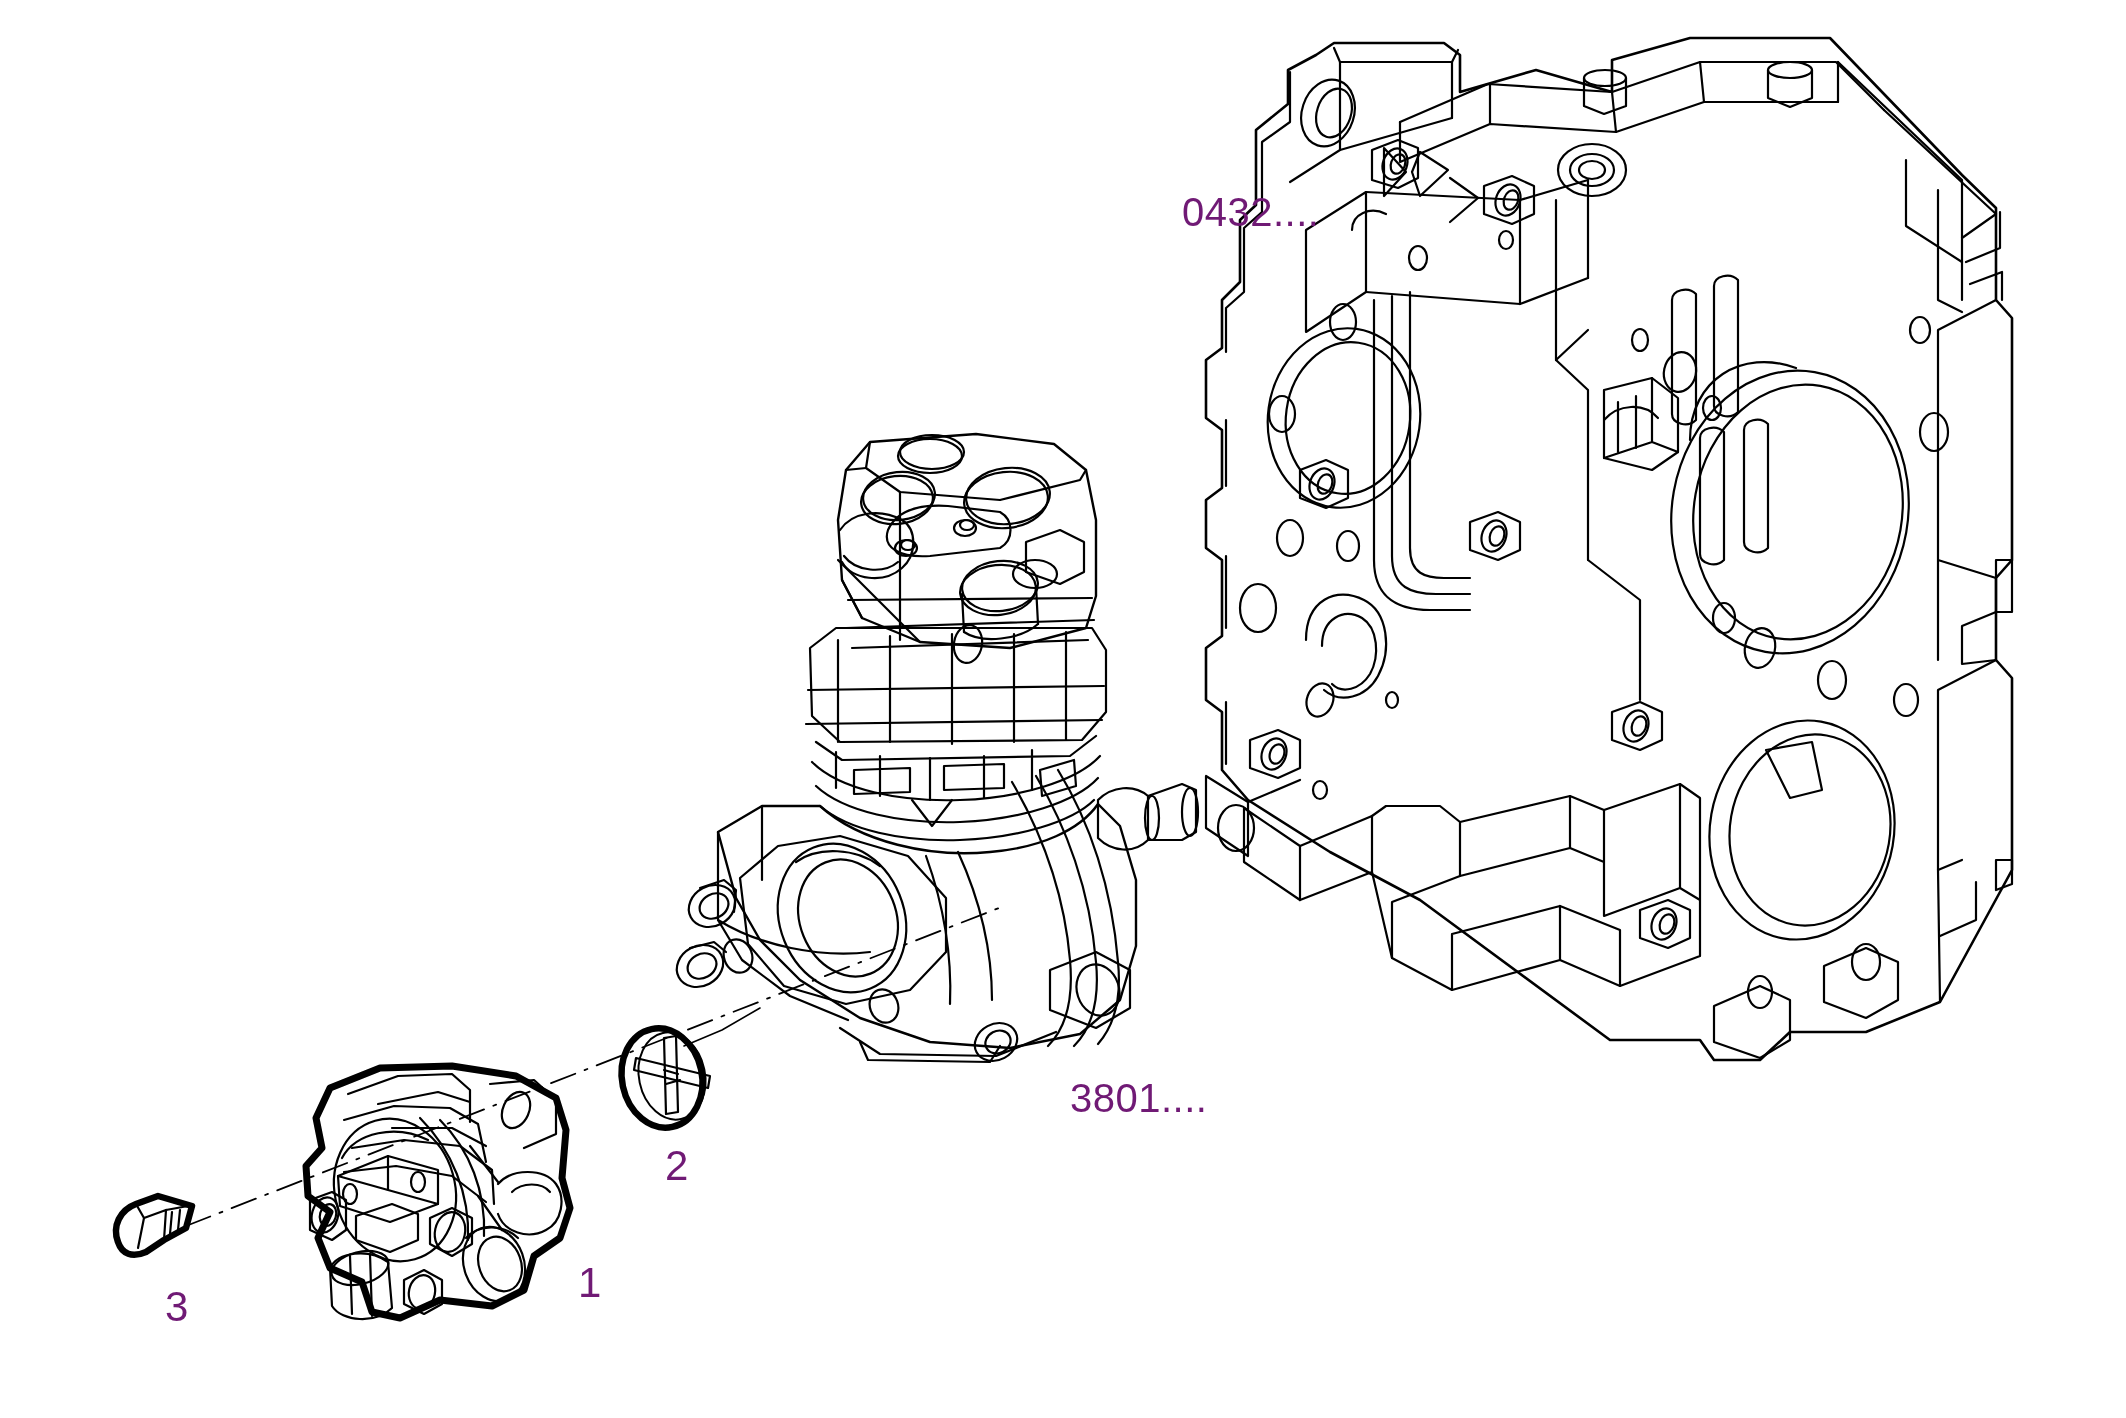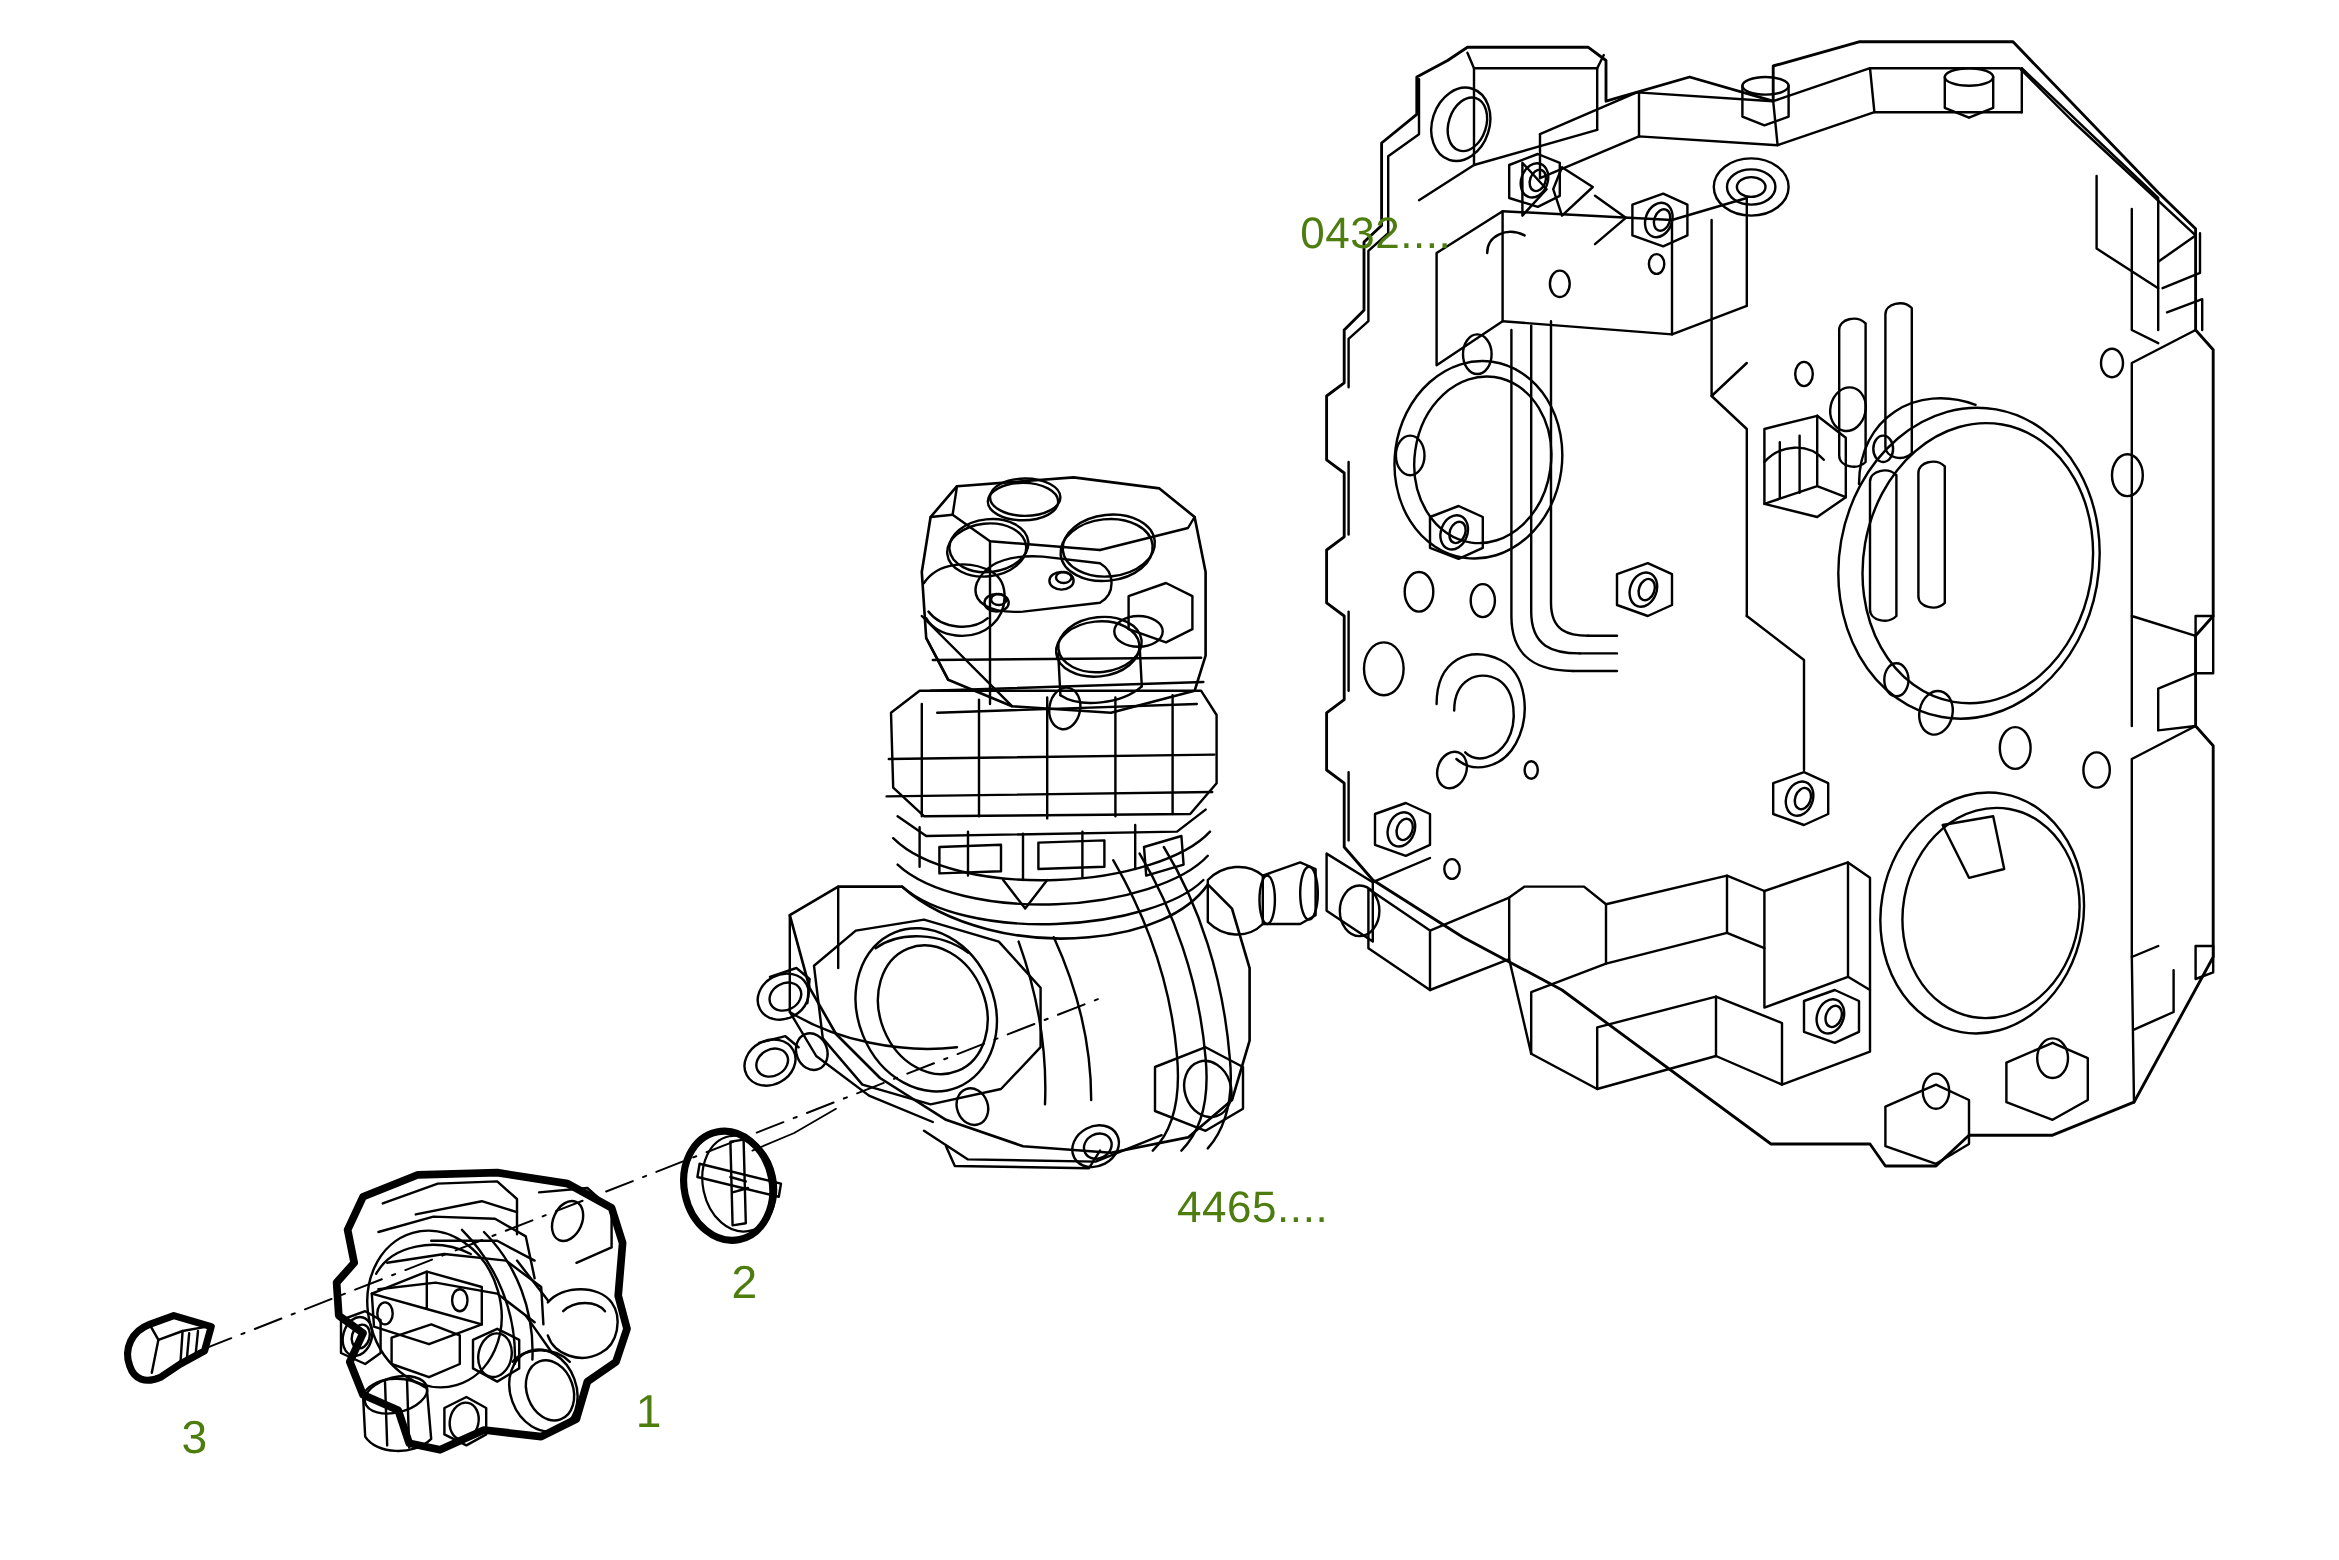--- a/index.html
+++ b/index.html
@@ -21,21 +21,21 @@
   }
   svg.layer {
     position: absolute;
     top: 0;
     left: 0;
     width: 2126px;
     height: 1418px;
   }
   .lbl {
     position: absolute;
-    color: #4d7c0f;
+    color: #701a75;
     font-family: "Liberation Sans", sans-serif;
     white-space: pre;
     line-height: 1;
     user-select: none;
   }
   .lbl-ref {
     font-size: 40px;
     letter-spacing: 0.5px;
   }
   .lbl-item {
@@ -436,21 +436,21 @@
 
       <g stroke-width="1.8" stroke-dasharray="26 10 3 10">
         <path d="M186,1226 L1004,906"></path>
       </g>
 
     </g>
   </svg>
 
   <div class="lbl lbl-ref" style="left:1182px; top:192px;">0432....</div>
 
-  <div class="lbl lbl-ref" style="left:1070px; top:1078px;">4465....</div>
+  <div class="lbl lbl-ref" style="left:1070px; top:1078px;">3801....</div>
 
   <div class="lbl lbl-item" style="left:578px; top:1262px;">1</div>
 
   <div class="lbl lbl-item" style="left:665px; top:1145px;">2</div>
 
   <div class="lbl lbl-item" style="left:165px; top:1286px;">3</div>
 
 </div>
 
 </body></html>

